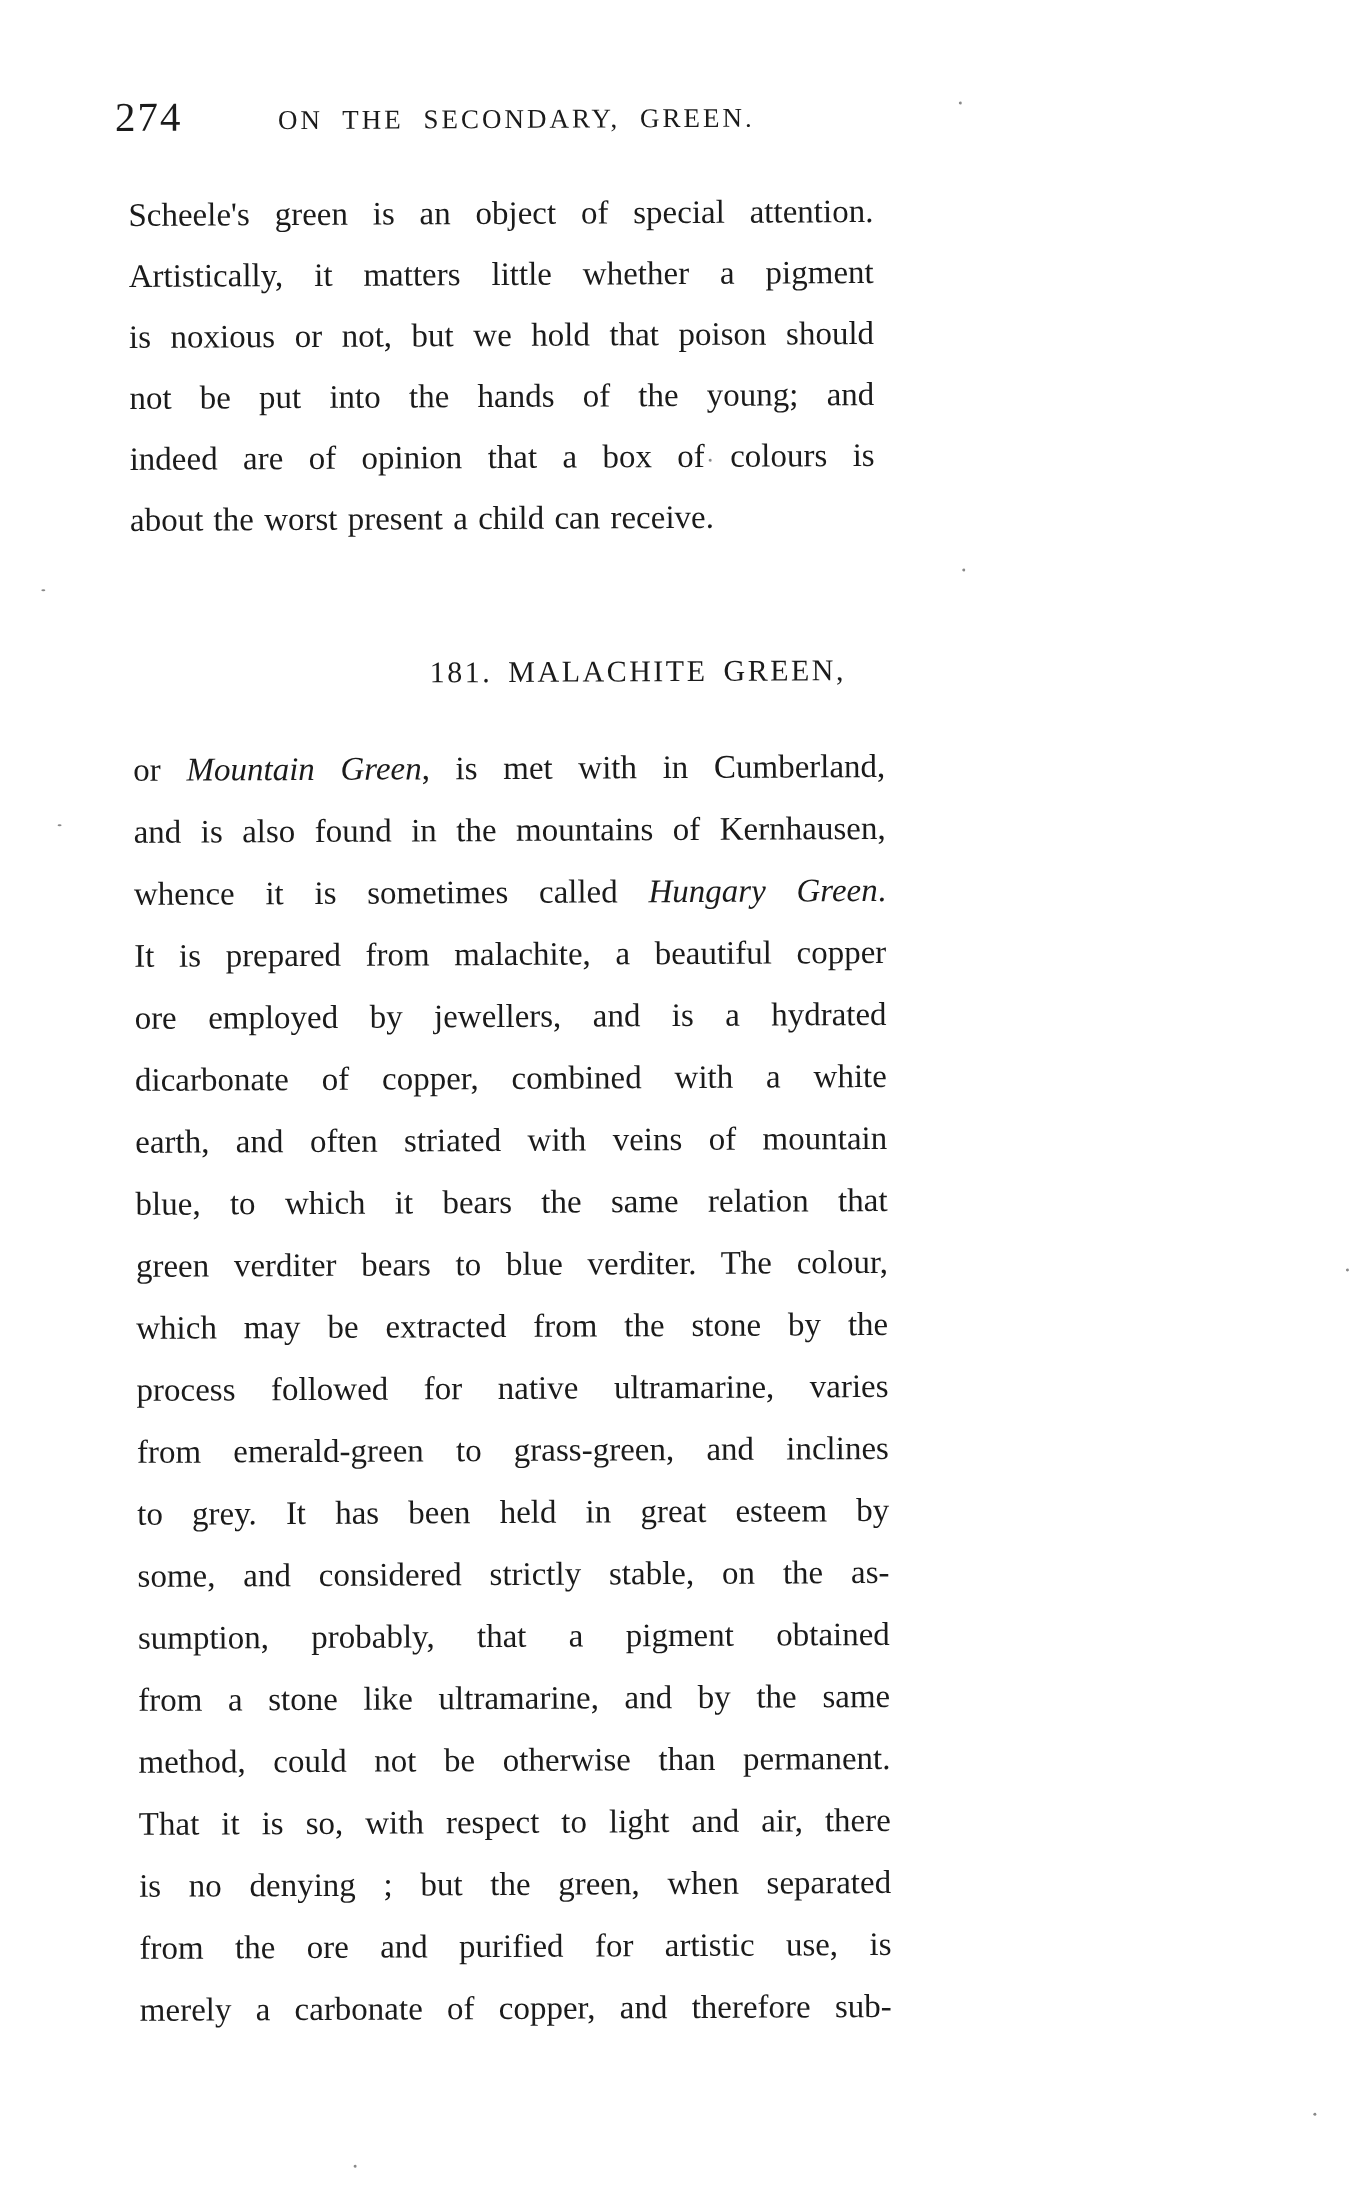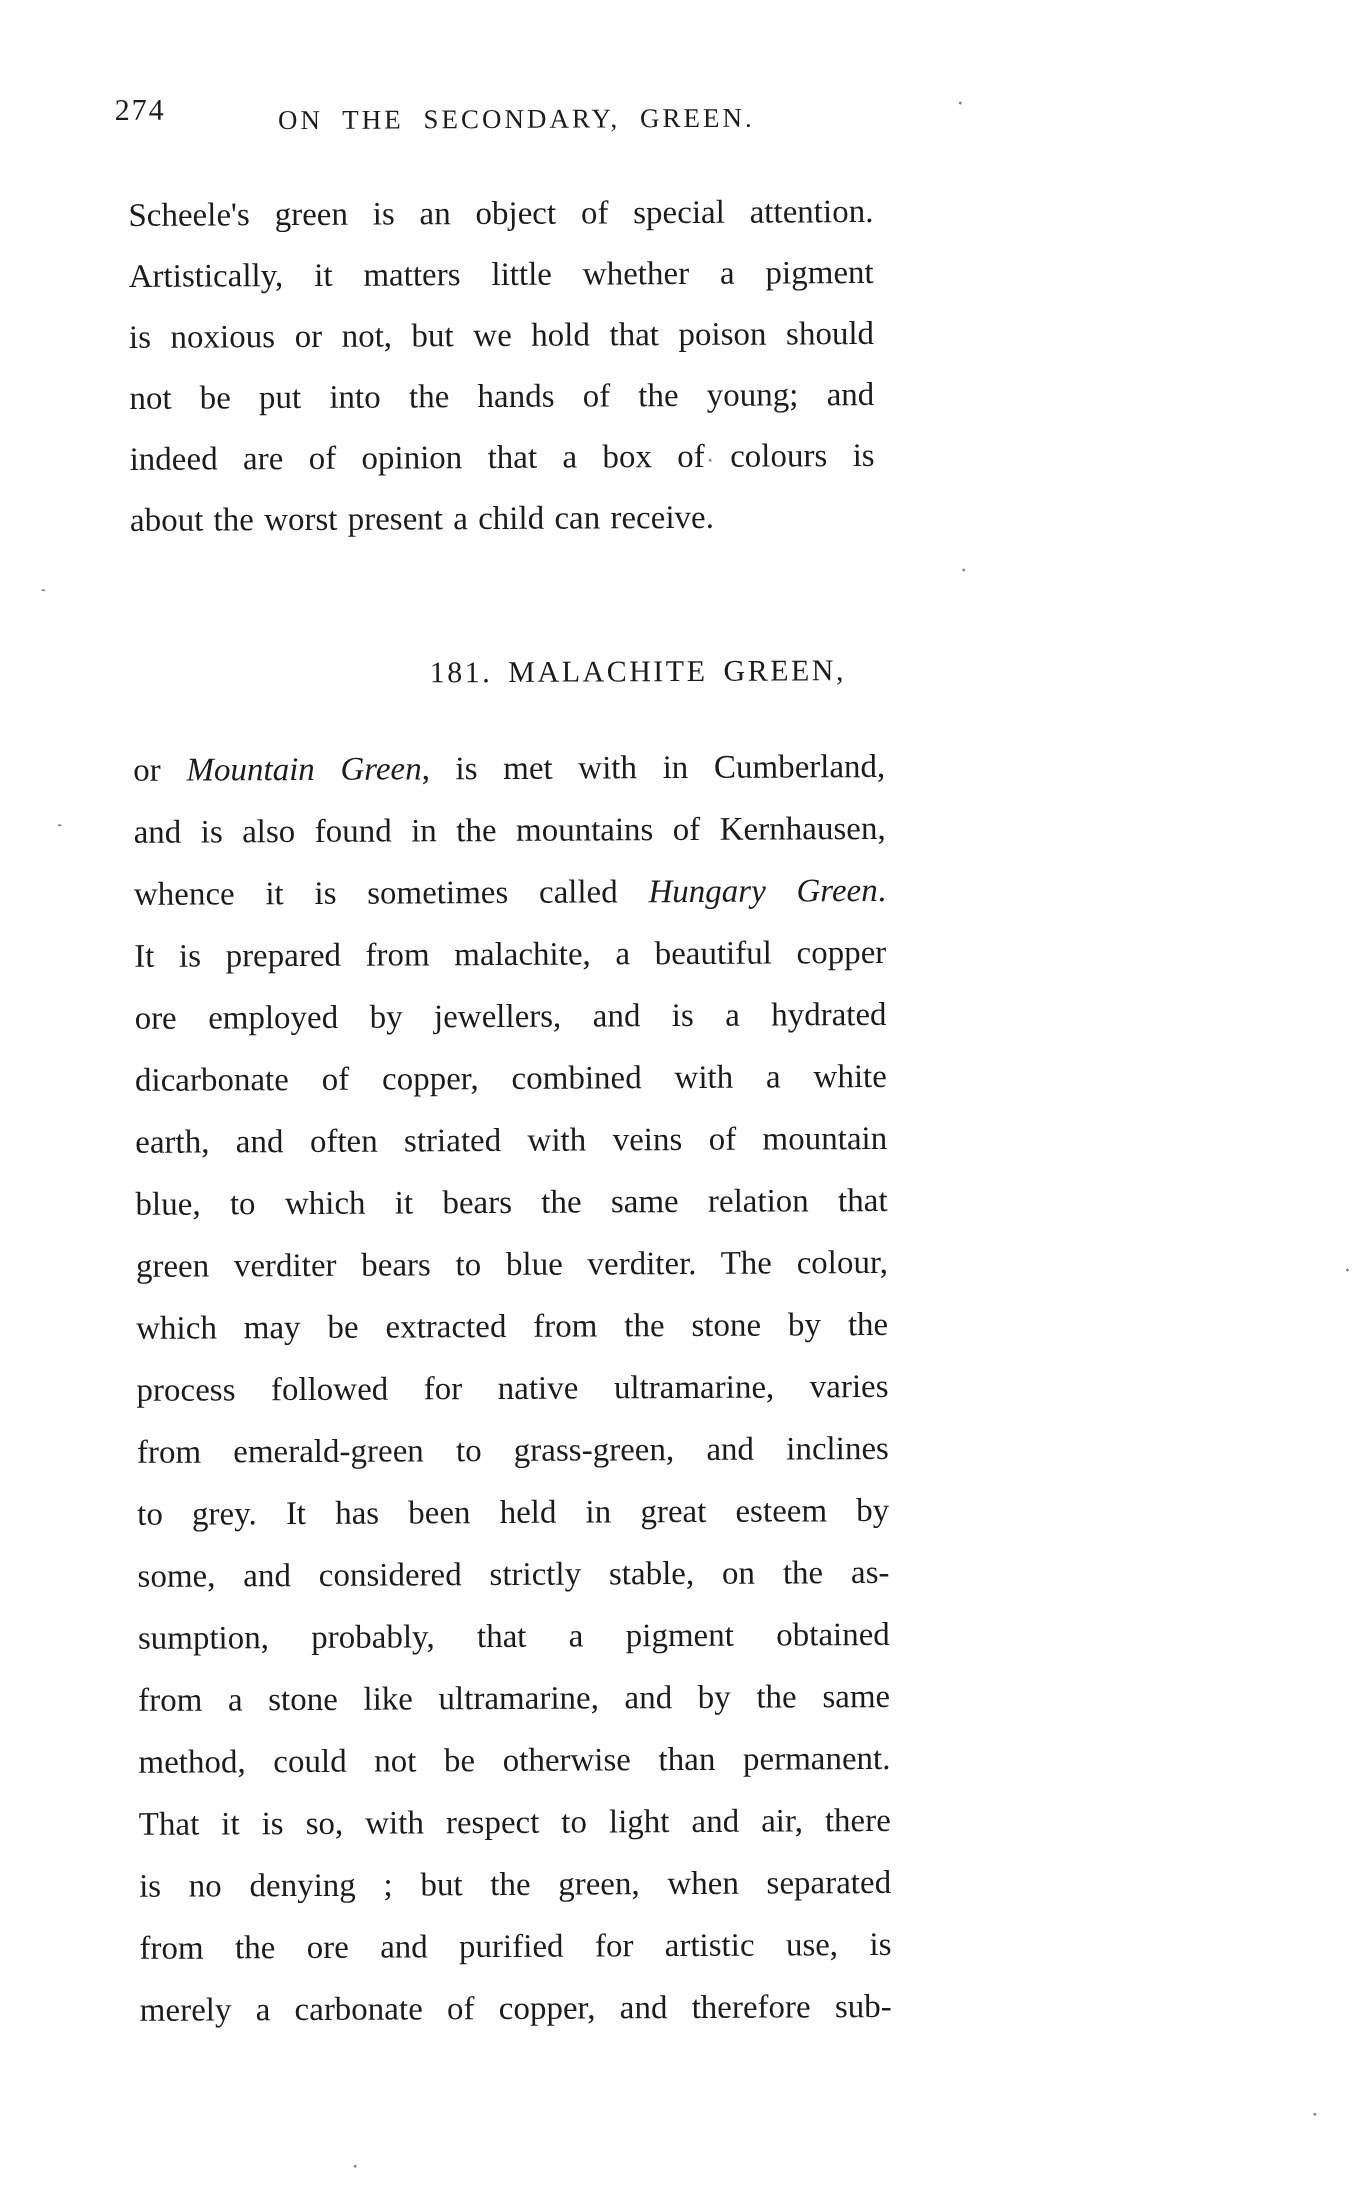--- a/index.html
+++ b/index.html
@@ -19,21 +19,21 @@
   .tilt {
     position: absolute;
     inset: 0;
     transform: rotate(-0.3deg);
     transform-origin: 50% 50%;
   }
   .page-number {
     position: absolute;
     left: 120px;
     top: 90px;
-    font-size: 30px;
+    font-size: 41px;
     letter-spacing: 2px;
   }
   .running-header {
     position: absolute;
     left: 283px;
     top: 103px;
     font-size: 27px;
     letter-spacing: 3px;
     word-spacing: 10px;
     white-space: nowrap;

